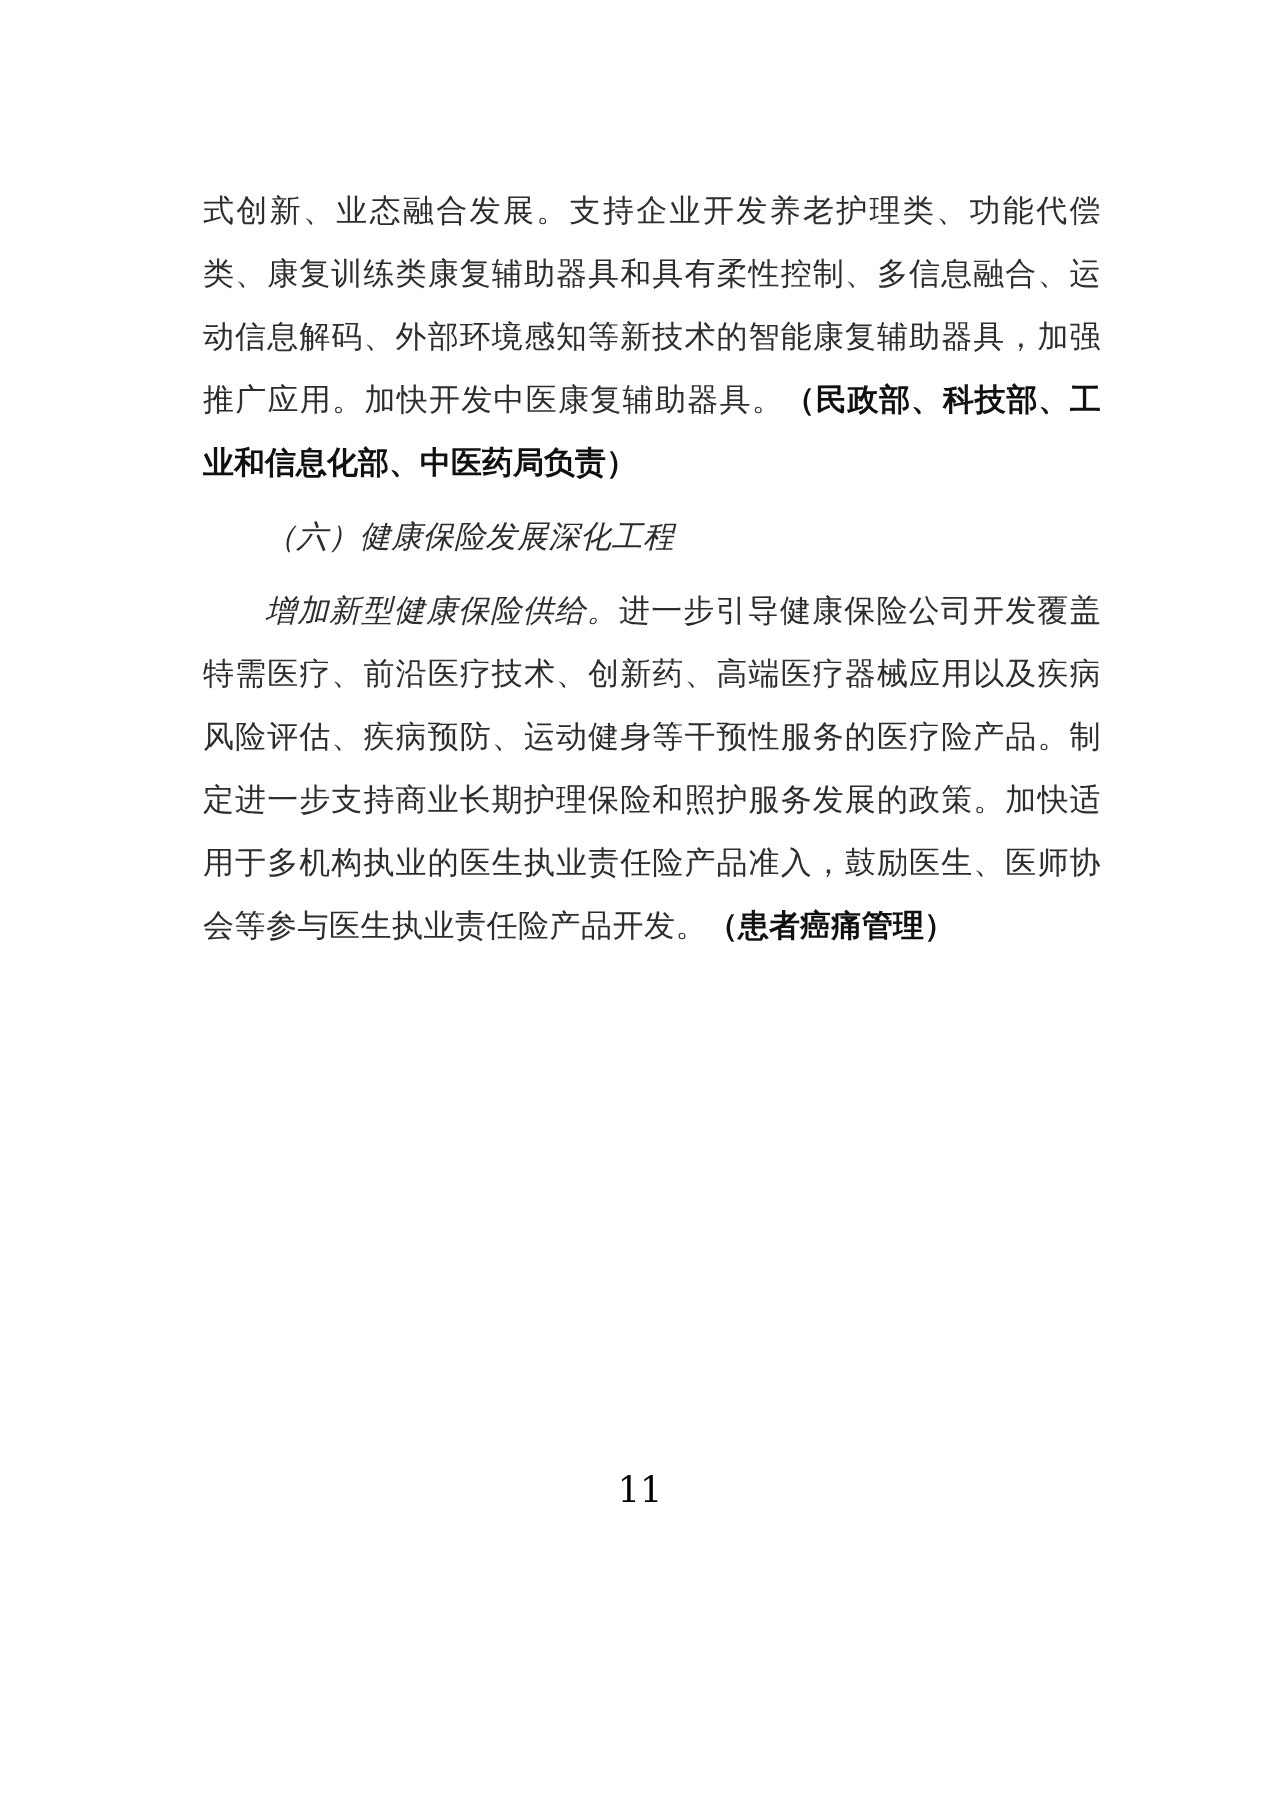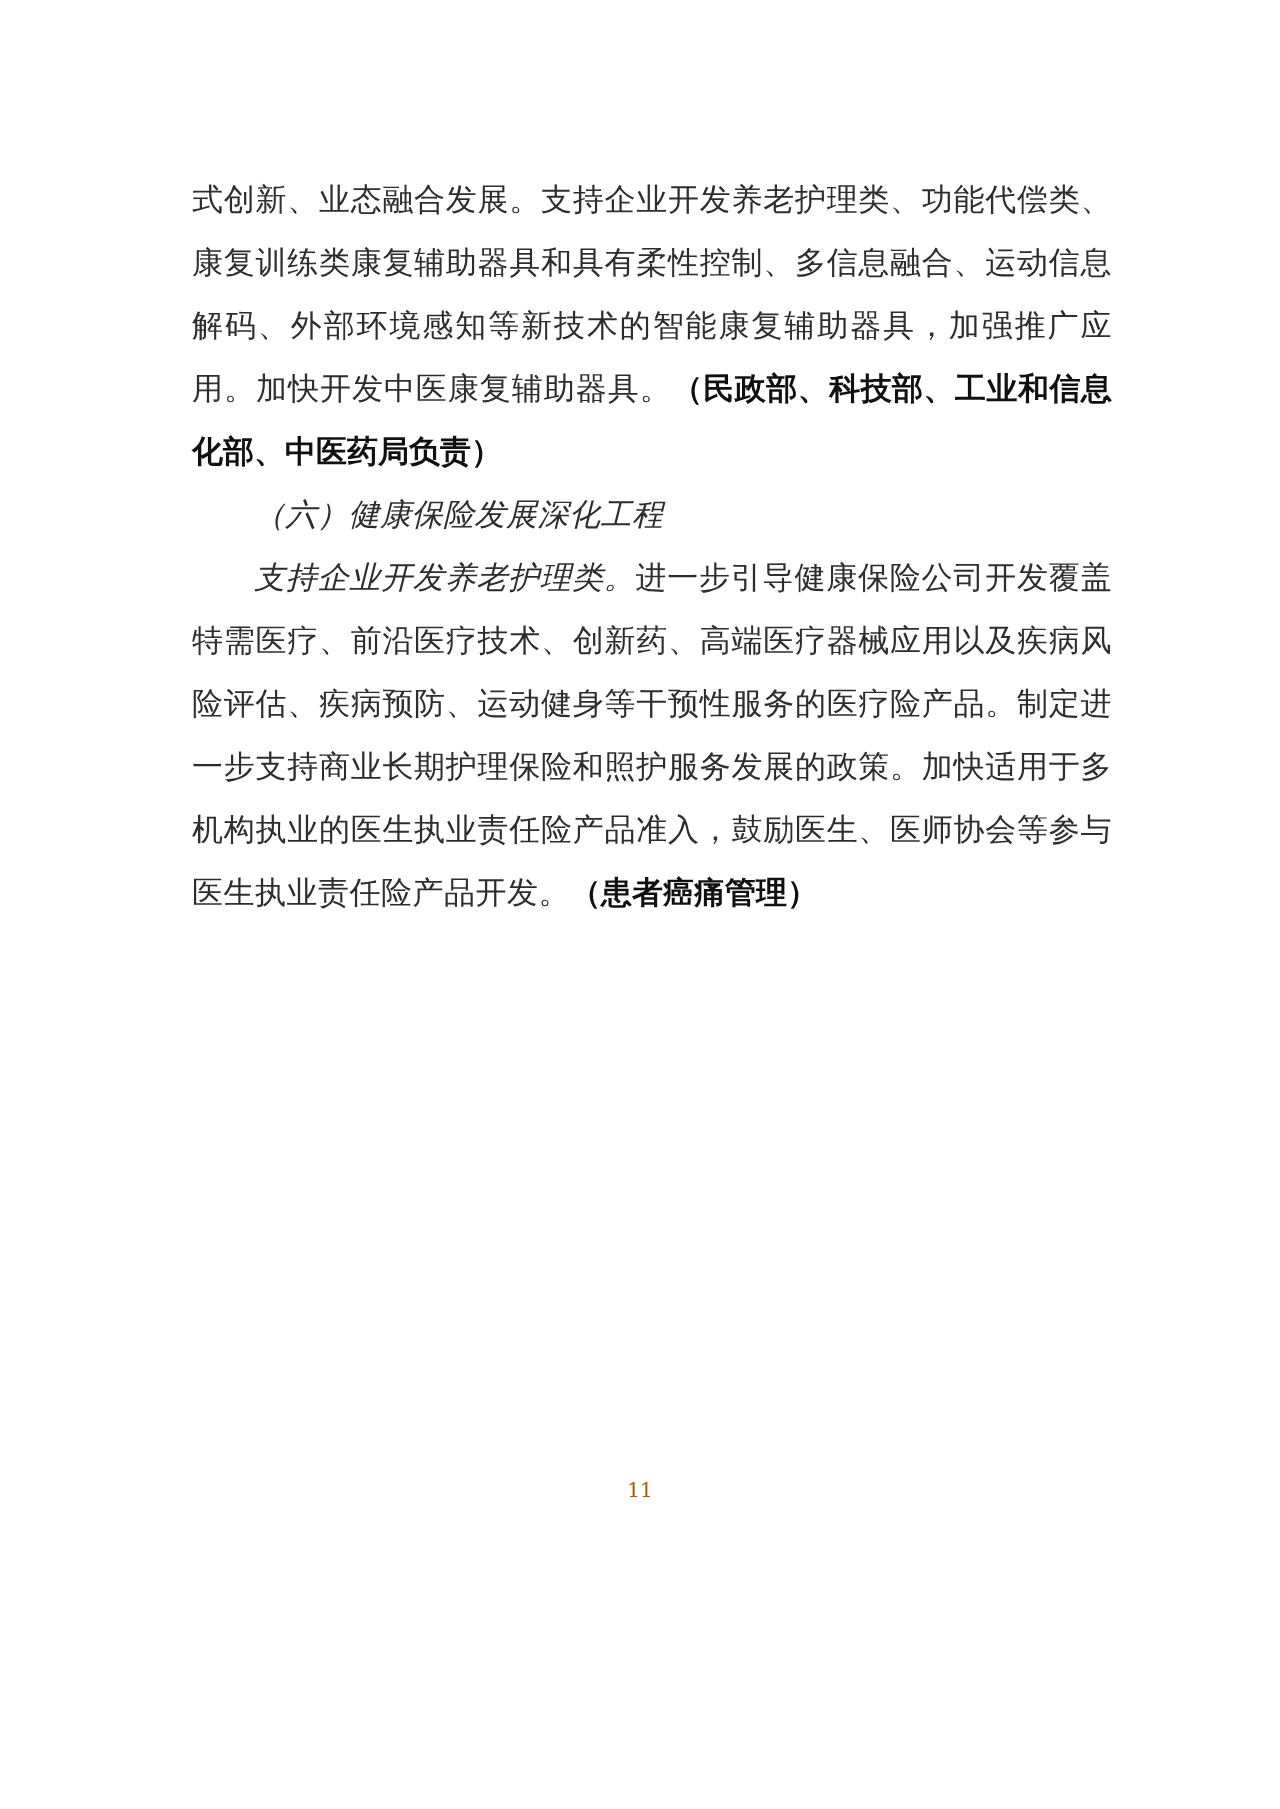--- a/index.html
+++ b/index.html
@@ -20,21 +20,21 @@
     top: 168px;
     width: 920px;
     font-family: "DejaVu Serif", "Liberation Serif", serif;
     font-size: 31px;
     line-height: 63px;
     letter-spacing: 0.5px;
     color: #2d2d2d;
     text-align: justify;
   }
   p.para {
-    margin: 0;
+    margin: 11px;
     padding: 0;
   }
   p.para.indent {
     text-indent: 2em;
   }
   .seg-normal {
     
   }
   .seg-kaiti {
     
@@ -47,28 +47,28 @@
     letter-spacing: 0;
     color: #101010;
   }
   .page-number {
     position: absolute;
     top: 1470px;
     left: 0;
     width: 100%;
     text-align: center;
     font-family: "DejaVu Serif", "Liberation Serif", serif;
-    font-size: 20px;
+    font-size: 35px;
     line-height: 40px;
-    color: #a16207;
+    color: #000000;
   }
 </style>
 </head>
 <body>
 
 <div class="page">
   <div class="content" id="document-body">
       <p class="para"><span class="seg-normal">式创新、业态融合发展。支持企业开发养老护理类、功能代偿类、康复训练类康复辅助器具和具有柔性控制、多信息融合、运动信息解码、外部环境感知等新技术的智能康复辅助器具，加强推广应用。加快开发中医康复辅助器具。</span><span class="seg-bold">（民政部、科技部、工业和信息化部、中医药局负责）</span></p>
       <p class="para indent"><span class="seg-kaiti">（六）健康保险发展深化工程</span></p>
-      <p class="para indent"><span class="seg-kaiti">支持企业开发养老护理类。</span><span class="seg-normal">进一步引导健康保险公司开发覆盖特需医疗、前沿医疗技术、创新药、高端医疗器械应用以及疾病风险评估、疾病预防、运动健身等干预性服务的医疗险产品。制定进一步支持商业长期护理保险和照护服务发展的政策。加快适用于多机构执业的医生执业责任险产品准入，鼓励医生、医师协会等参与医生执业责任险产品开发。</span><span class="seg-bold">（患者癌痛管理）</span></p>
+      <p class="para indent"><span class="seg-kaiti">增加新型健康保险供给。</span><span class="seg-normal">进一步引导健康保险公司开发覆盖特需医疗、前沿医疗技术、创新药、高端医疗器械应用以及疾病风险评估、疾病预防、运动健身等干预性服务的医疗险产品。制定进一步支持商业长期护理保险和照护服务发展的政策。加快适用于多机构执业的医生执业责任险产品准入，鼓励医生、医师协会等参与医生执业责任险产品开发。</span><span class="seg-bold">（患者癌痛管理）</span></p>
     </div>
   <div class="page-number">11</div>
 </div>
 
 </body></html>

